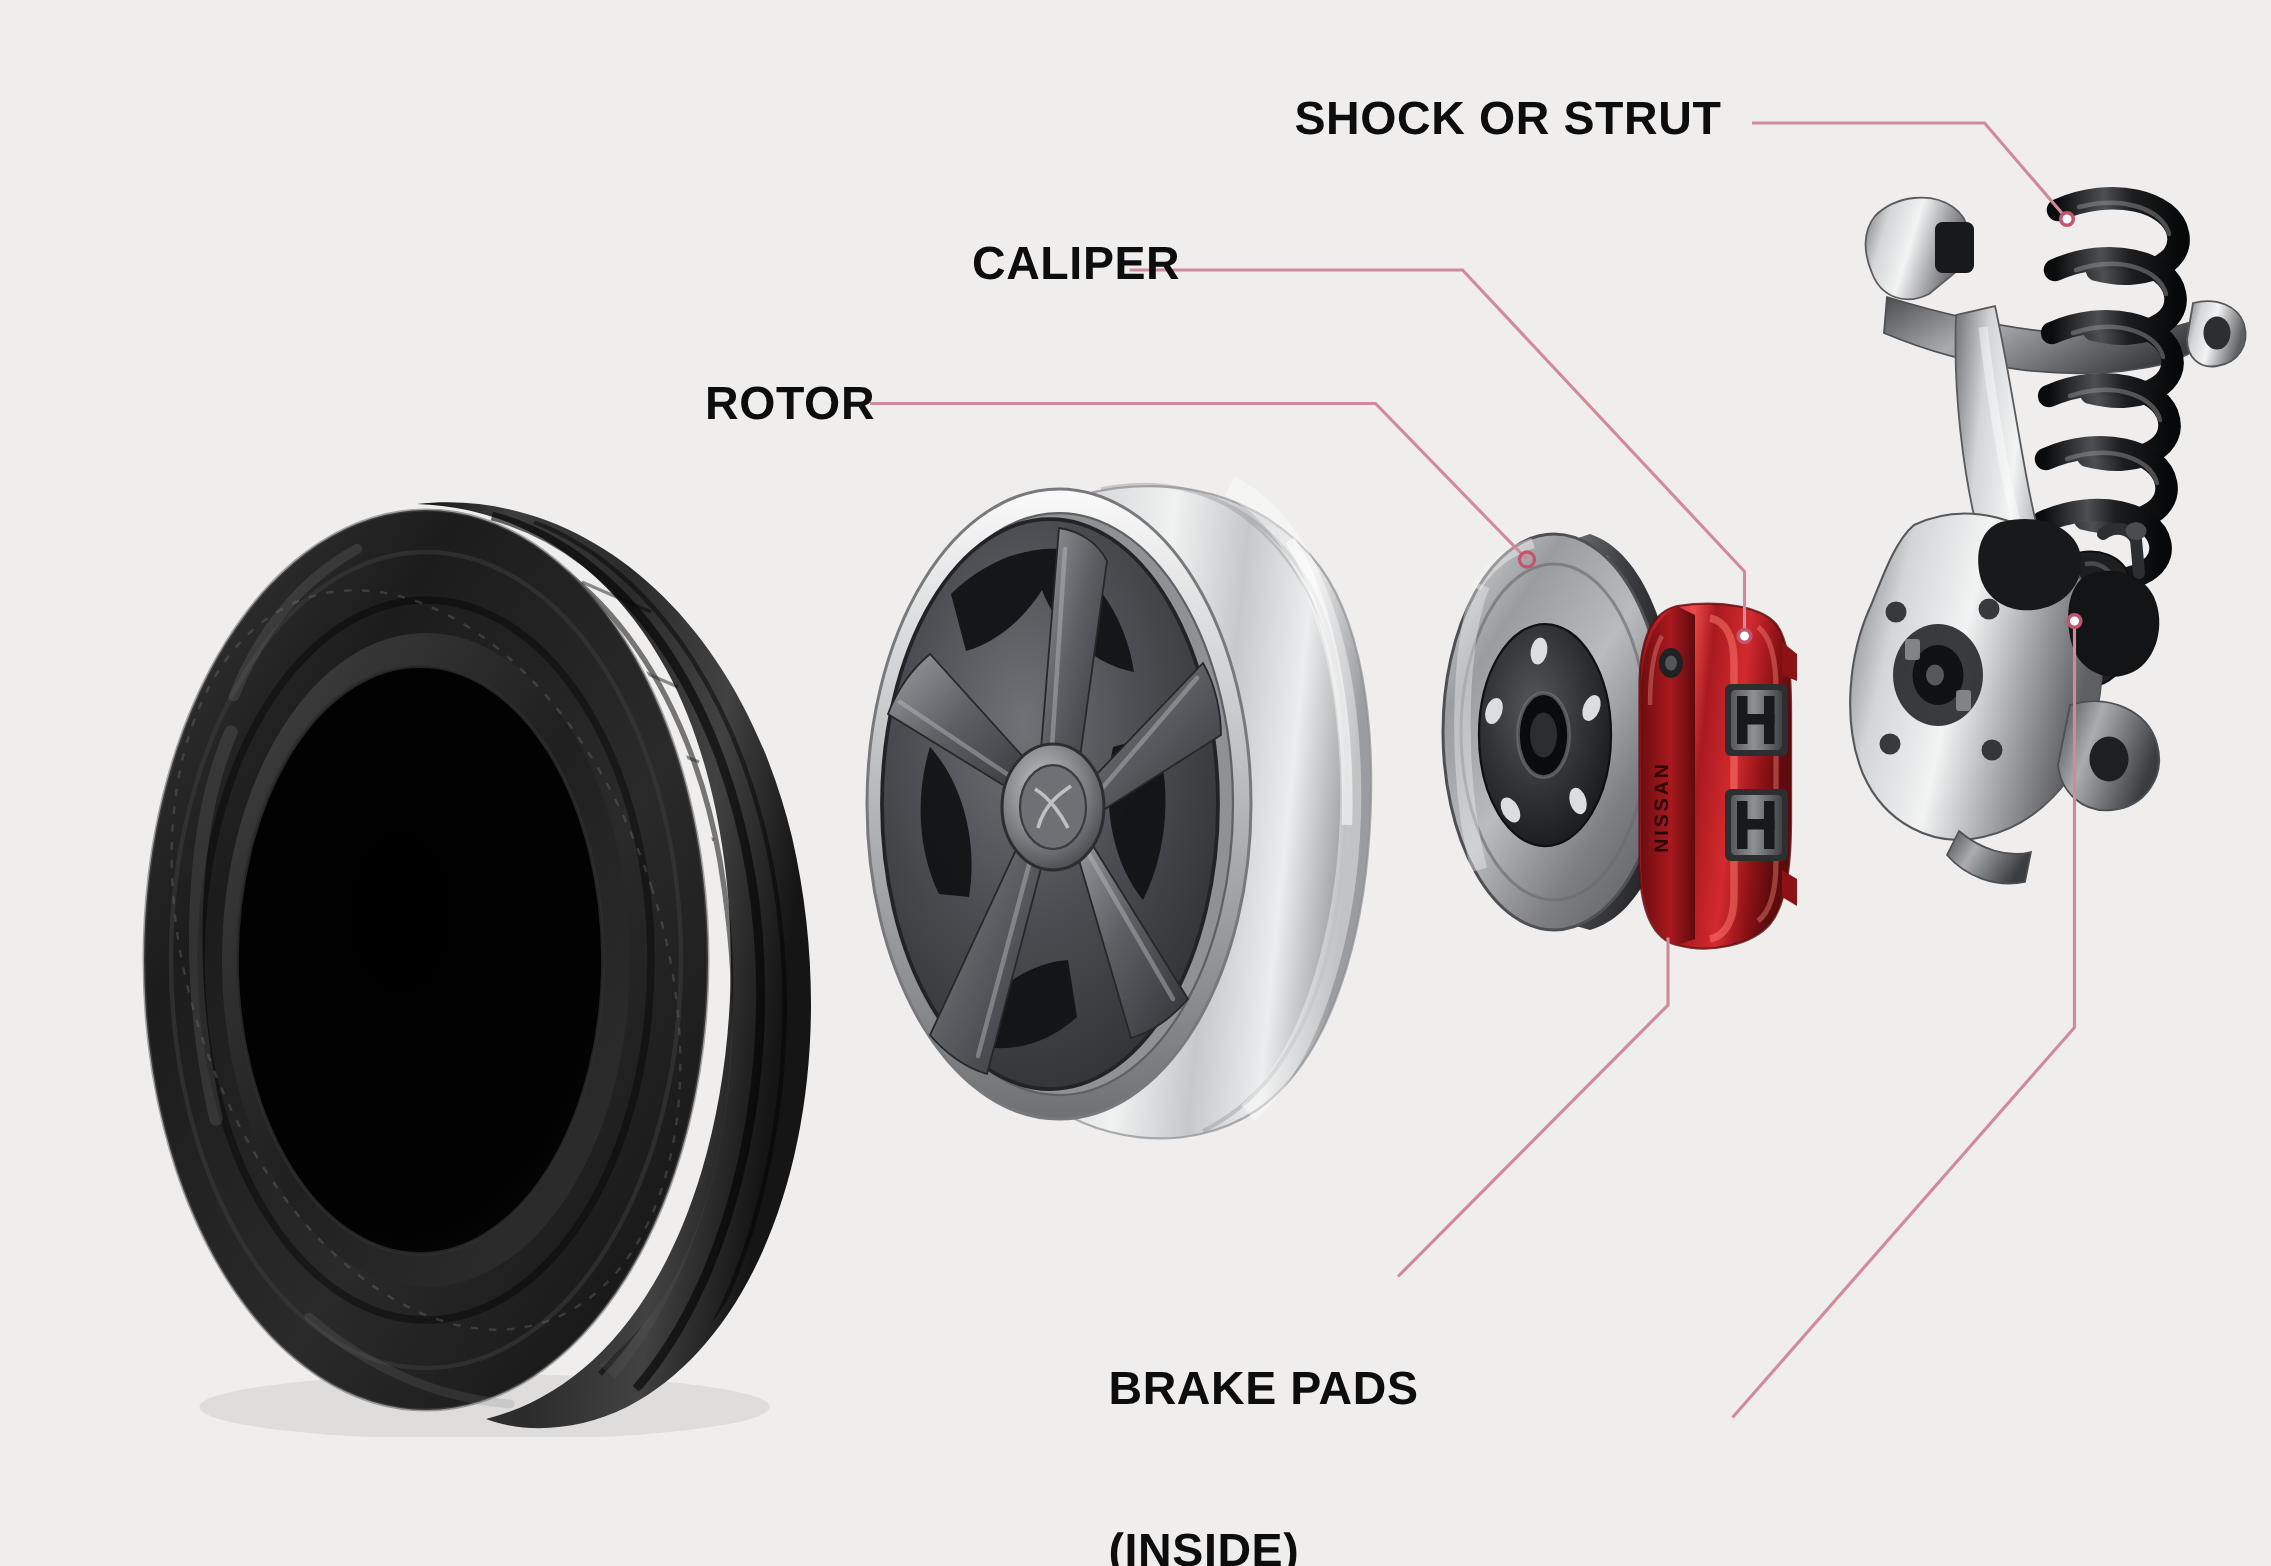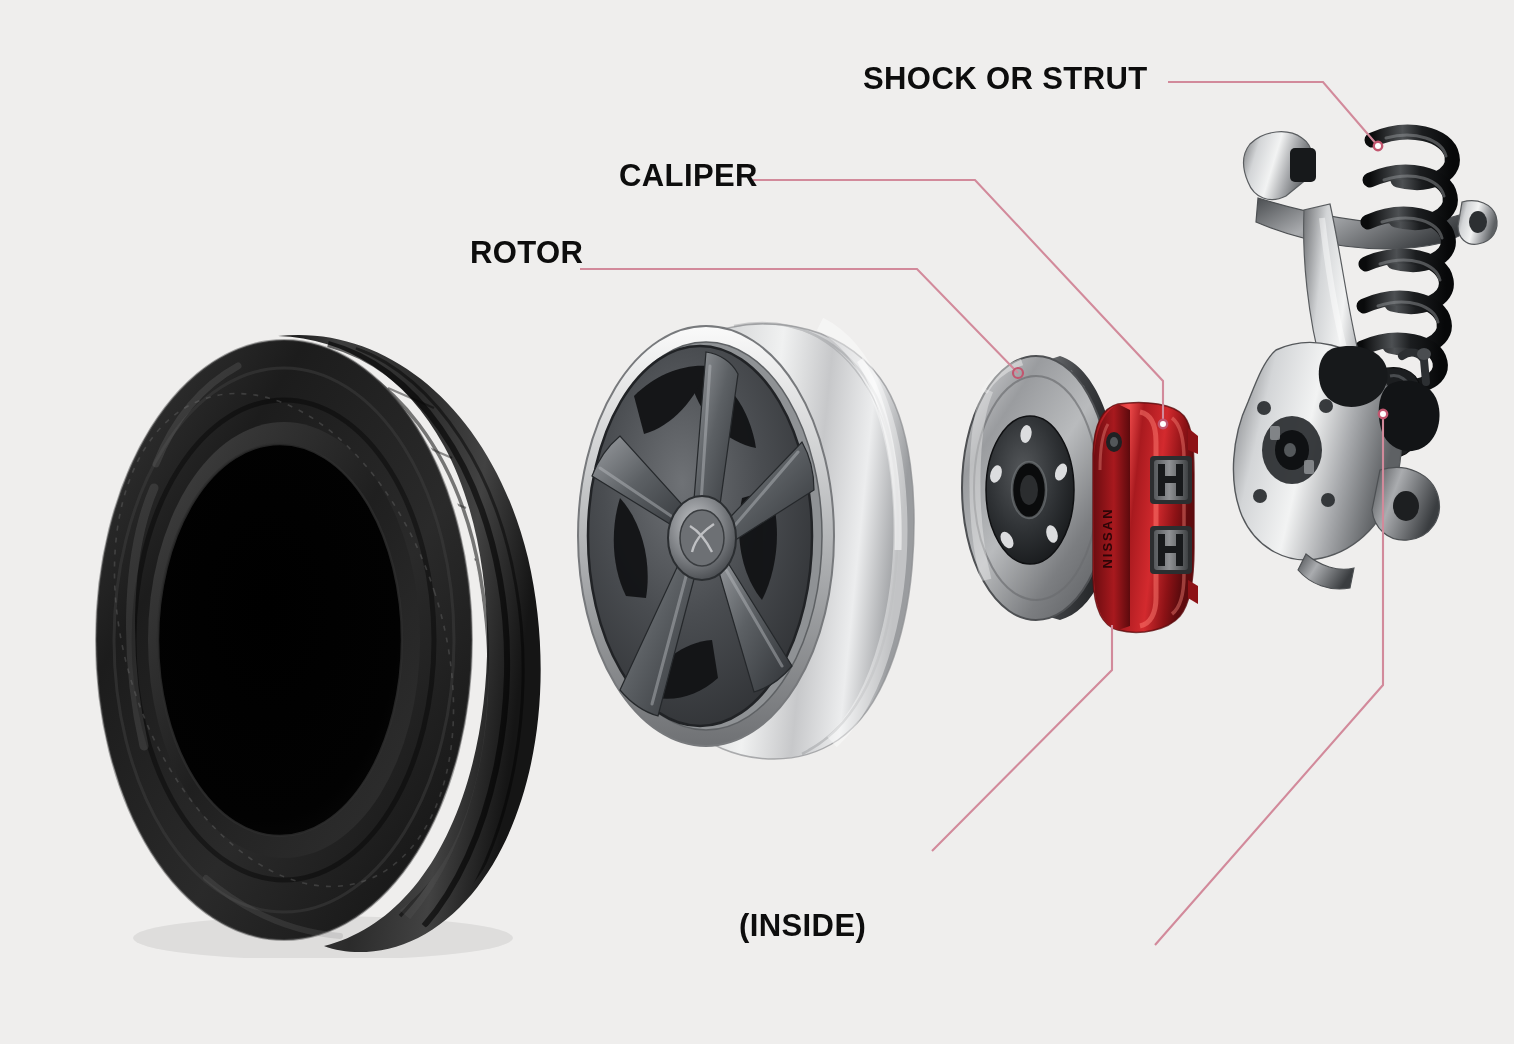--- a/index.html
+++ b/index.html
@@ -39,22 +39,22 @@
     font-size: 31px;
     letter-spacing: 0.4px;
     line-height: 37px;
     color: #0d0d0d;
     white-space: pre;
     text-transform: uppercase;
   }
   .callout.two-line { line-height: 36px; }
 
   #label-shock  { left: 863px;  top: 60px;  }
-  #label-caliper{ left: 619px;  top: 157px; }
-  #label-rotor  { left: 470px;  top: 234px; }
+  #label-caliper{ left: 648px;  top: 157px; }
+  #label-rotor  { left: 470px;  top: 250px; }
   #label-pads   { left: 739px;  top: 836px; }
   #label-hose   { left: 958px;  top: 930px; }
 
   
   .part { position: absolute; }
   #tire-art   { left: 88px;   top: 318px; width: 500px; height: 640px; }
   #wheel-art  { left: 520px;  top: 300px; width: 400px; height: 470px; }
   #rotor-art  { left: 960px;  top: 348px; width: 180px; height: 280px; }
   #caliper-art{ left: 1088px; top: 398px; width: 110px; height: 240px; }
   #strut-art  { left: 1230px; top: 118px; width: 275px; height: 480px; }
@@ -454,19 +454,20 @@
 
   <div class="label-layer">
 
     <div class="callout" id="label-shock">SHOCK OR STRUT</div>
 
     <div class="callout" id="label-caliper">CALIPER</div>
 
     <div class="callout" id="label-rotor">ROTOR</div>
 
     <div class="callout two-line" id="label-pads">
+      <div>BRAKE PADS</div>
       <div>(INSIDE)</div>
     </div>
 
 
   </div>
 
 </div>
 
 </body></html>

